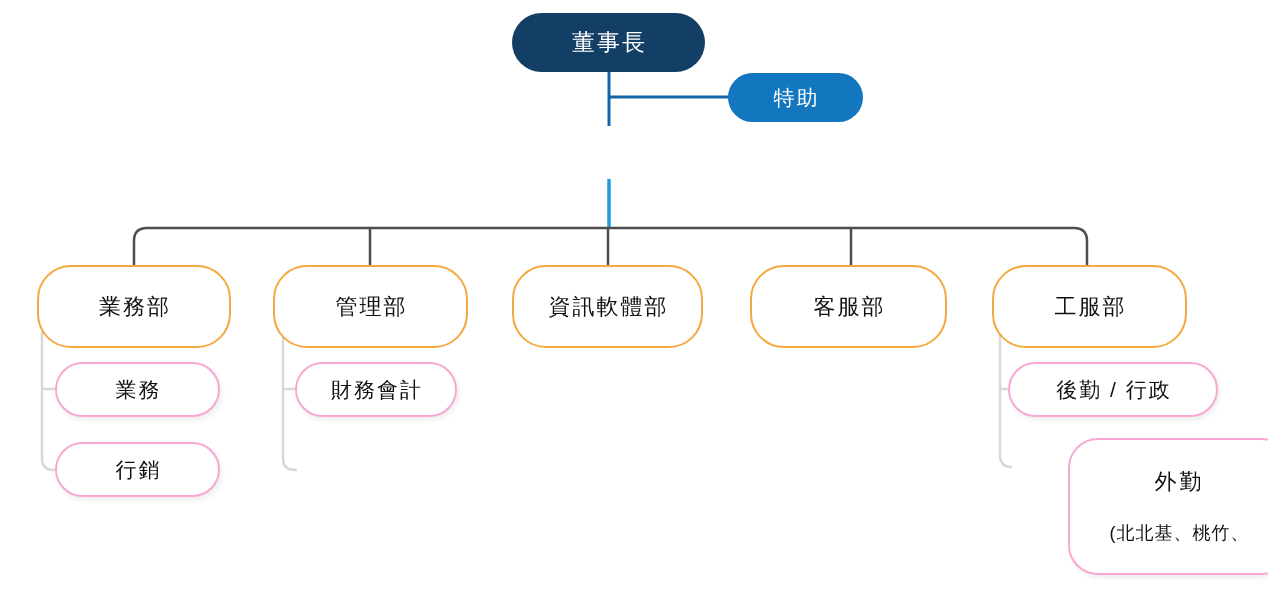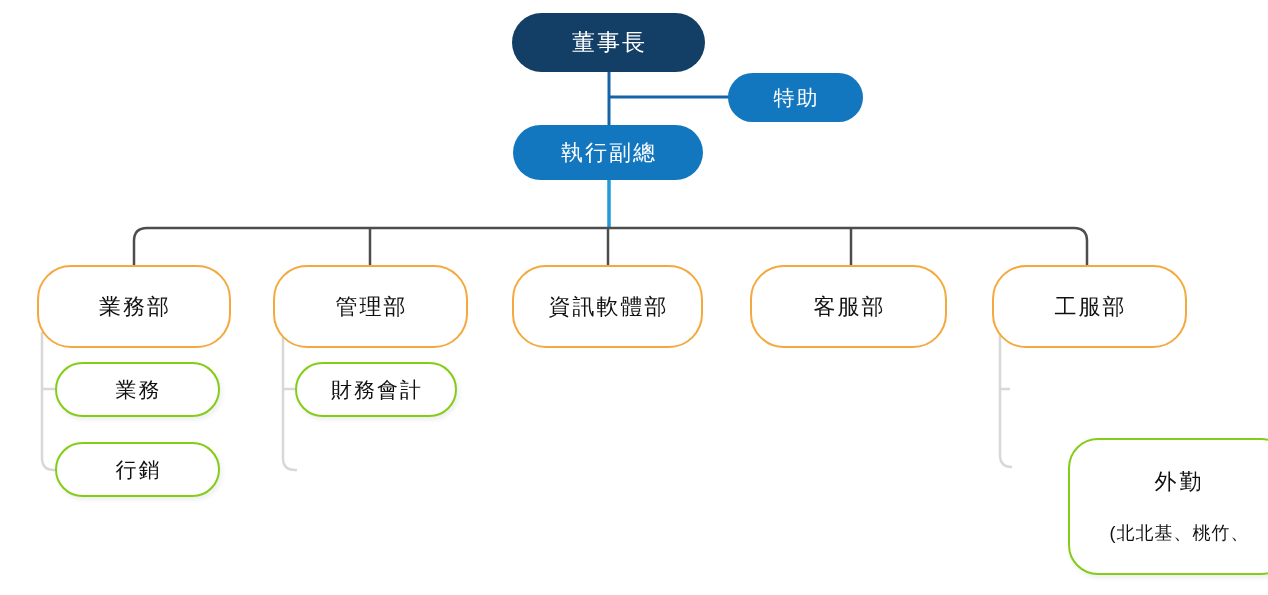--- a/index.html
+++ b/index.html
@@ -58,21 +58,21 @@
     color: #111111; font-size: 22px;
   }
   .dept.d1 { left: 37px;  width: 194px; }
   .dept.d2 { left: 273px; width: 195px; }
   .dept.d3 { left: 512px; width: 191px; }
   .dept.d4 { left: 750px; width: 197px; }
   .dept.d5 { left: 992px; width: 195px; }
   
   .sub {
     background: #ffffff;
-    border: 2px solid #84cc16;
+    border: 2px solid #f9a8d4;
     border-radius: 28px;
     box-shadow: 2px 3px 5px rgba(0,0,0,0.07);
     color: #111111; font-size: 21px;
   }
   .sub.s1 { left: 55px;   top: 362px; width: 165px; height: 55px; }
   .sub.s2 { left: 55px;   top: 442px; width: 165px; height: 55px; }
   .sub.s3 { left: 295px;  top: 362px; width: 162px; height: 55px; }
   .sub.s4 { left: 295px;  top: 443px; width: 196px; height: 52px; letter-spacing: 0; text-indent: 0; }
   .sub.s5 { left: 1008px; top: 362px; width: 210px; height: 55px; }
   .sub.s6 {
@@ -111,23 +111,20 @@
 
     <path d="M1000,334 V455 Q1000,467 1012,467 M1000,389 H1010" fill="none" stroke-width="2.5" stroke="#d8d8d8"></path>
   </svg>
 
   <div class="node chairman">
     <span>董事長</span>
   </div>
   <div class="node assistant">
     <span>特助</span>
   </div>
-  <div class="node evp">
-    <span>執行副總</span>
-  </div>
 
   <div class="node dept d1">
     <span>業務部</span>
   </div>
   <div class="node dept d2">
     <span>管理部</span>
   </div>
   <div class="node dept d3">
     <span>資訊軟體部</span>
   </div>
@@ -140,18 +137,21 @@
 
   <div class="node sub s1">
     <span>業務</span>
   </div>
   <div class="node sub s2">
     <span>行銷</span>
   </div>
   <div class="node sub s3">
     <span>財務會計</span>
   </div>
+  <div class="node sub s5">
+    <span>後勤 / 行政</span>
+  </div>
   <div class="node sub s6">
     <span class="main-label">外勤</span>
     <span class="detail-line">(北北基、桃竹、</span>
   </div>
 
 </div>
 
 </body></html>

